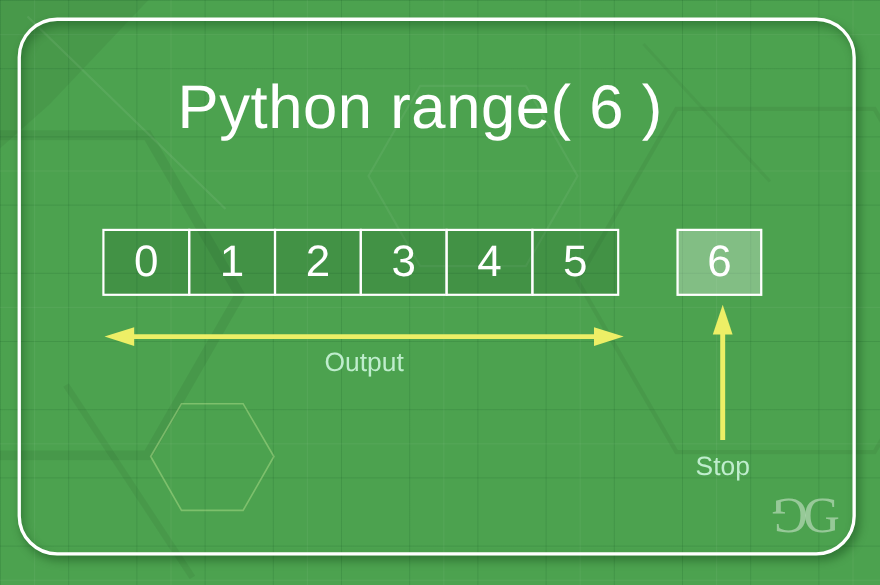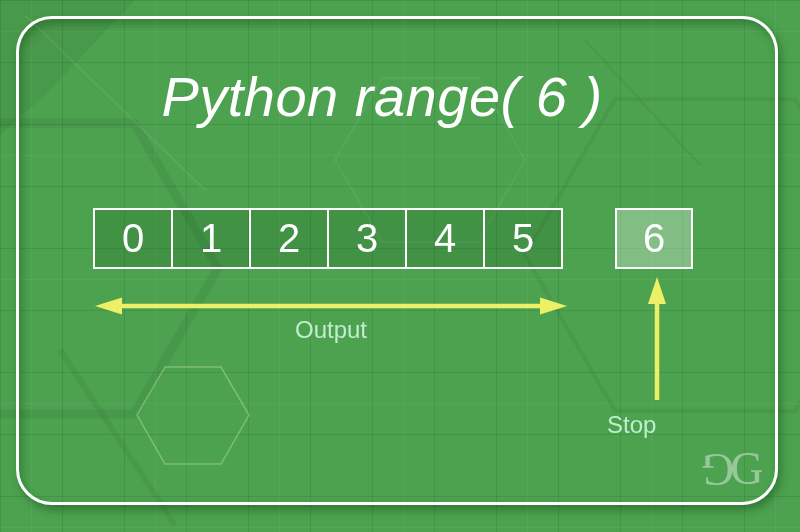--- a/index.html
+++ b/index.html
@@ -24,41 +24,40 @@
     border-radius:36px;
     box-sizing:border-box;
     box-shadow:3px 5px 8px rgba(0,45,10,0.35), inset 3px 5px 9px rgba(0,45,10,0.30);
   }
   .title{
     position:absolute;left:0;top:66px;width:764px;
     margin:0;text-align:center;
     font-size:56px;font-weight:400;line-height:1.1;
     color:var(--title-white,#fff);
     letter-spacing:0.5px;
-    font-style:italic;
   }
   .row{position:absolute;left:93px;top:208px;display:flex;}
   .cell{
     width:80px;height:61px;box-sizing:border-box;
     border:2px solid var(--box-border,#fff);
     background:var(--box-fill-dark,rgba(0,35,10,0.13));
     display:flex;align-items:center;justify-content:center;
     font-size:40px;color:var(--cell-text,#fff);
   }
   .row .cell + .cell{margin-left:-2px;}
   .stop-cell{
     position:absolute;left:615px;top:208px;width:78px;height:61px;
     background:var(--box-fill-light,rgba(255,255,255,0.30));
   }
   .arrow{position:absolute;color:var(--arrow-yellow,#EDEF66);}
   .h-arrow{left:94px;top:296px;}
   .v-arrow{left:646px;top:276px;}
   .lbl{position:absolute;font-size:24px;line-height:1.2;color:var(--label-mint,#BFEDCD);}
   .output-label{left:94px;top:316px;width:474px;text-align:center;}
-  .stop-label{left:607px;top:411px;width:100px;text-align:left;}
+  .stop-label{left:607px;top:411px;width:100px;text-align:center;}
   .logo{
     position:absolute;left:701px;top:446px;
     font-family:"Liberation Serif", serif;
     font-size:46px;line-height:1;
     color:var(--logo-tint,rgba(255,255,255,0.42));
     display:flex;align-items:center;
   }
   .logo .g{display:block;}
   .logo .flip{transform:rotate(180deg);margin-right:-4px;}
 </style>

